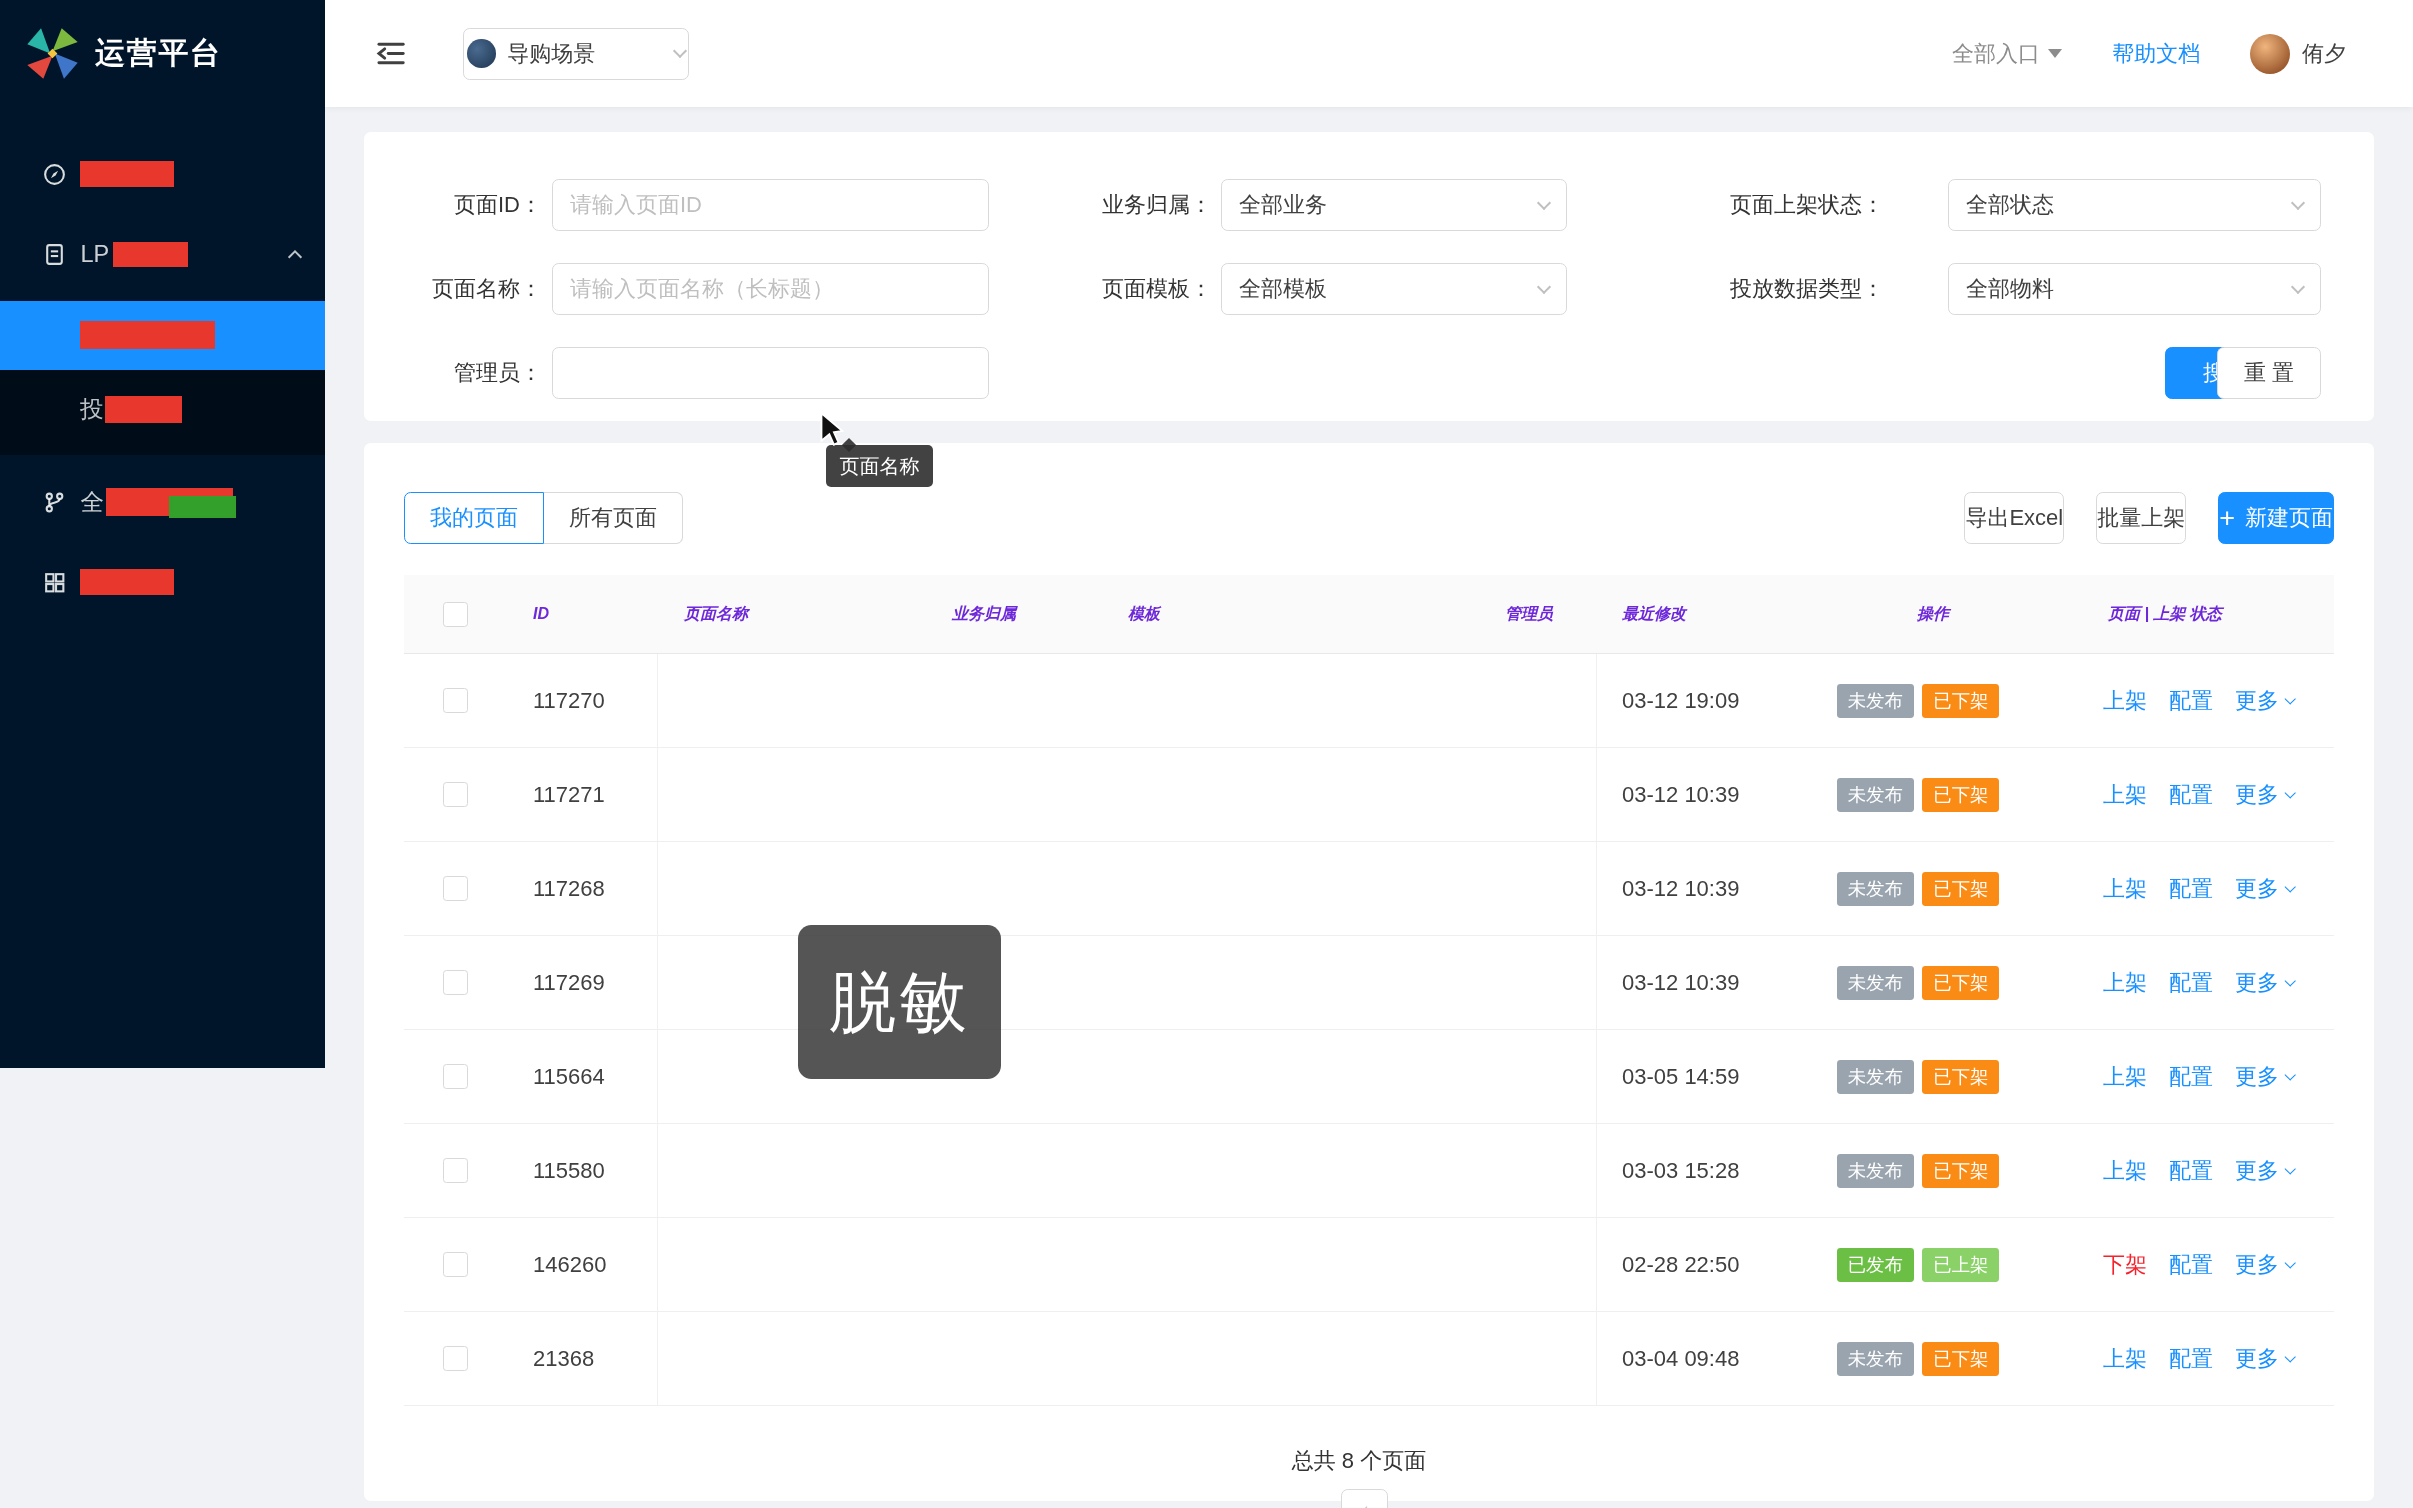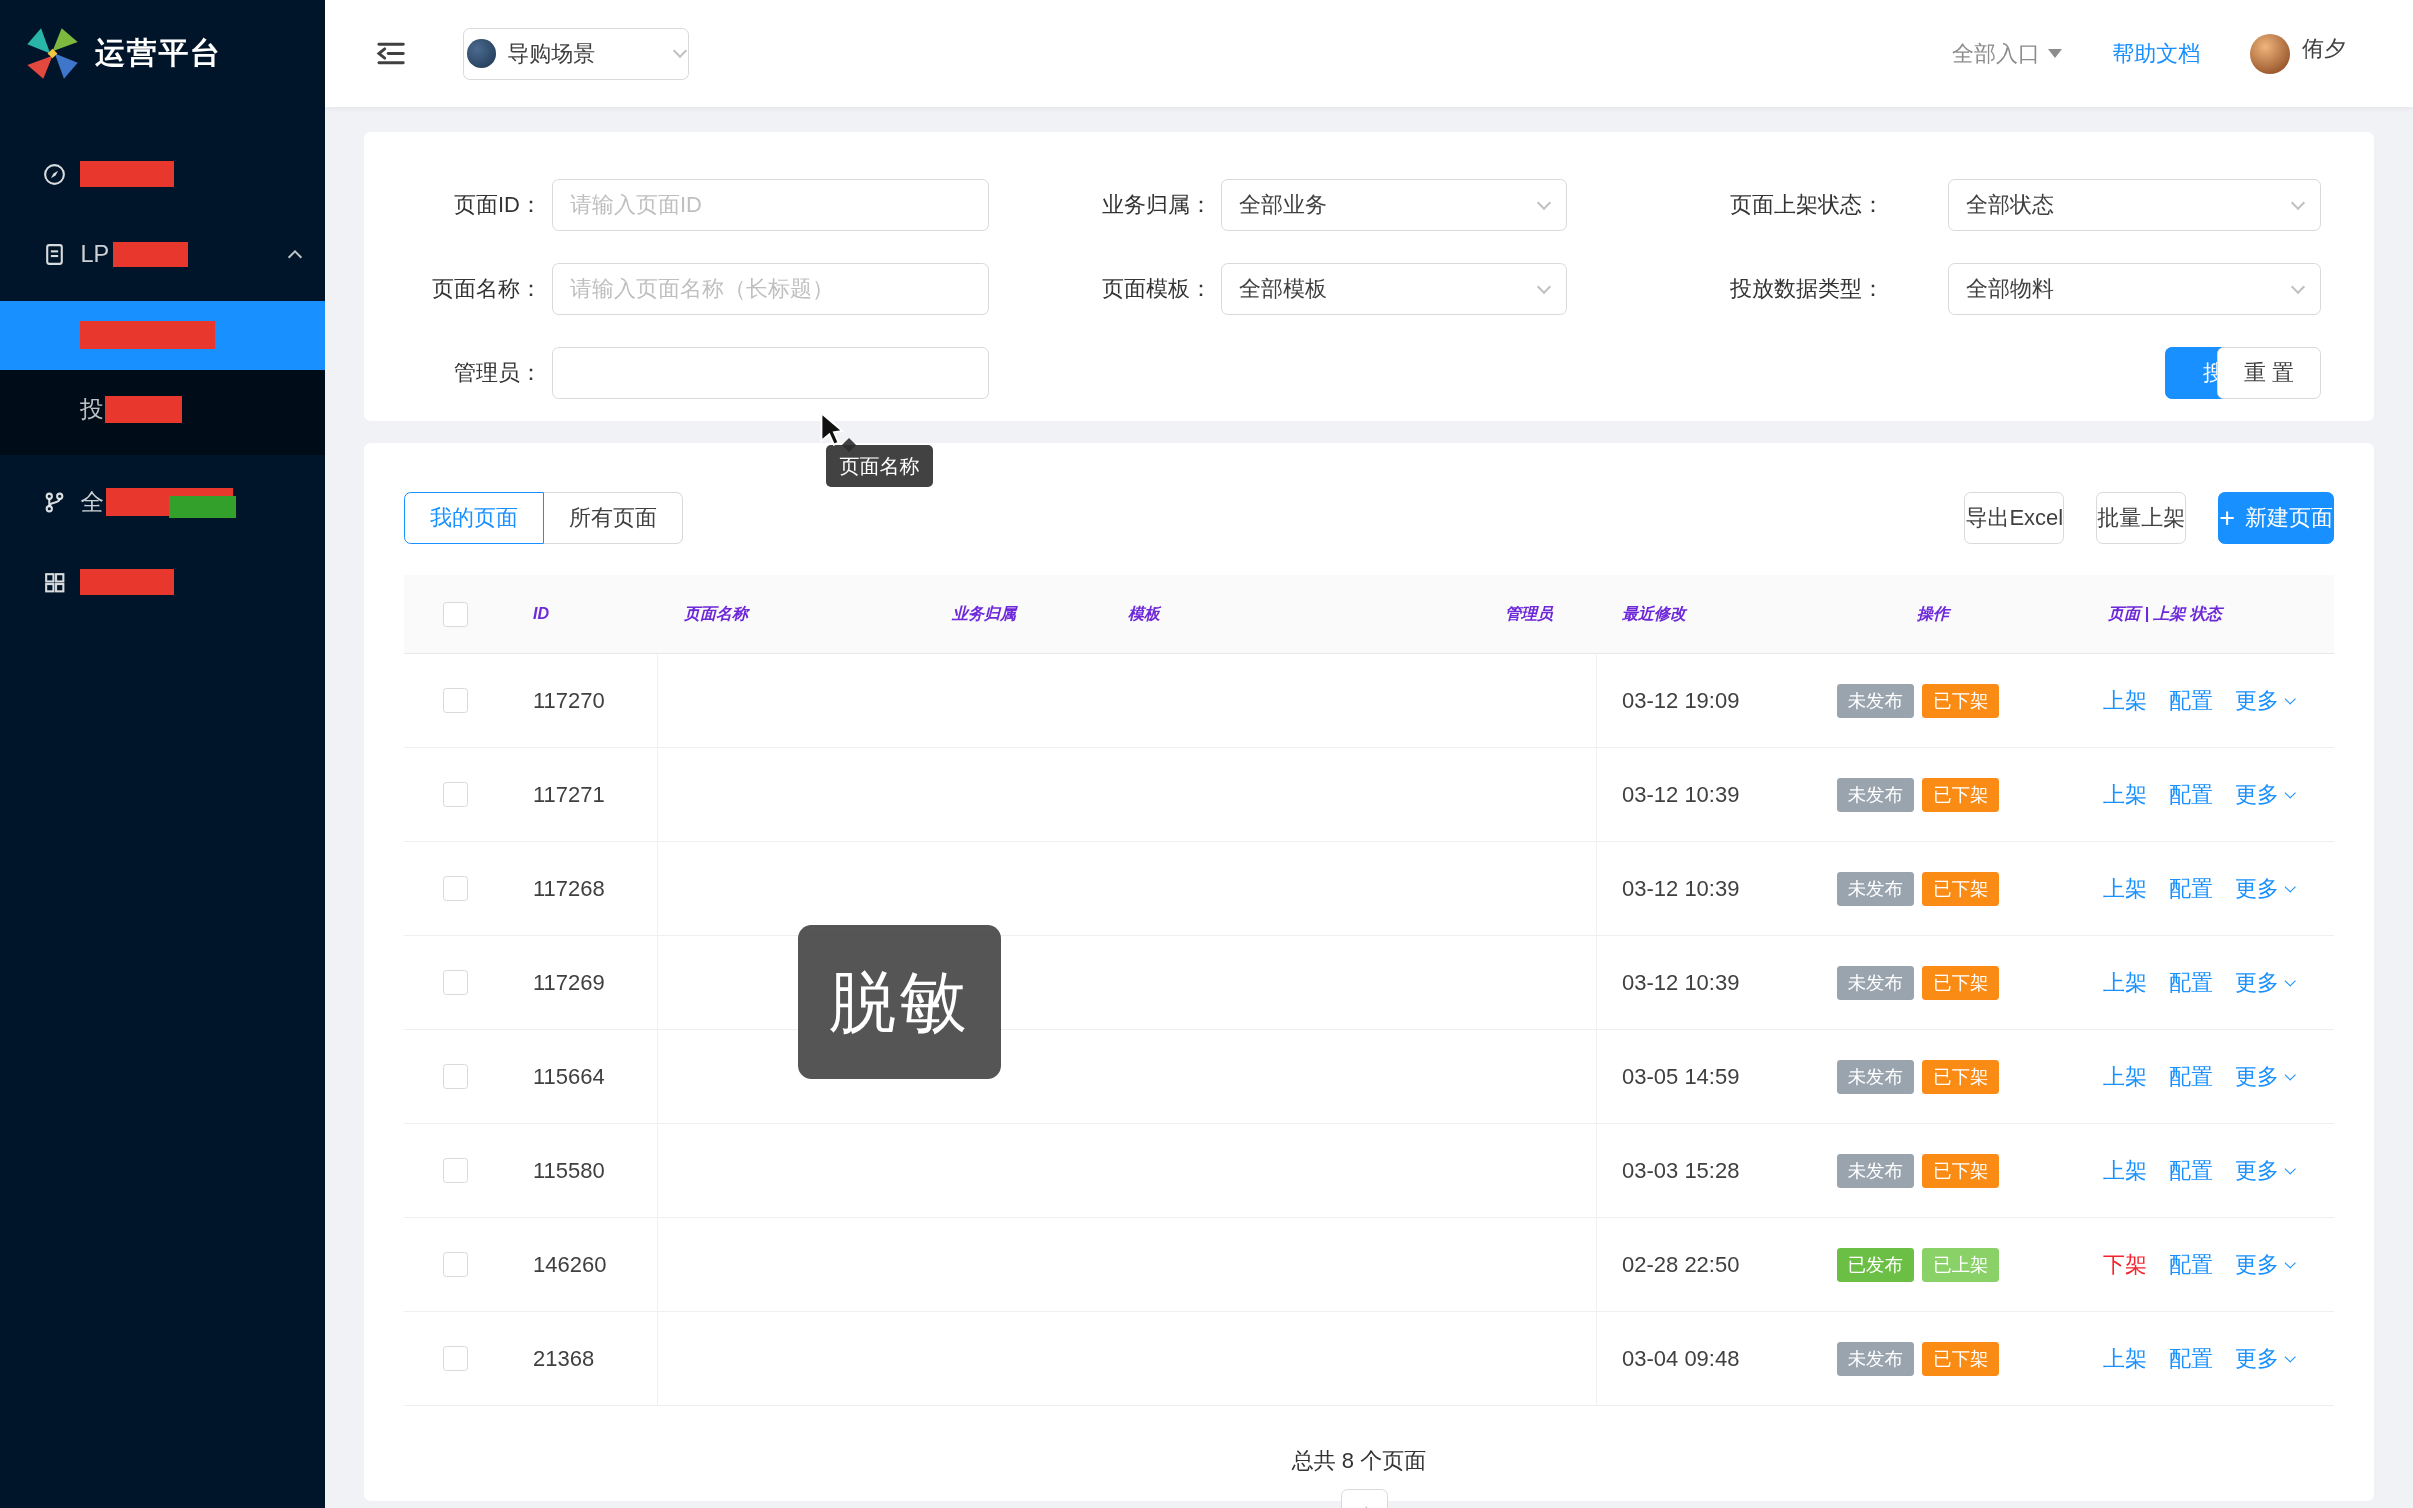--- a/index.html
+++ b/index.html
@@ -14,21 +14,21 @@
     --red-redact:#e8382d;
     --green-redact:#33a02c;
     --border:#d9d9d9;
     --text:#404040;
   }
   *{box-sizing:border-box;margin:0;padding:0;font-family:"Liberation Sans","DejaVu Sans",sans-serif;}
   html,body{width:2413px;height:1508px;overflow:hidden;background:#f0f2f5;}
   .app{display:flex;width:2413px;height:1508px;}
 
   
-  .sidebar{width:325px;height:1508px;background:var(--sidebar-bg);flex:0 0 325px;position:relative;}
+  .sidebar{width:325px;height:1068px;background:var(--sidebar-bg);flex:0 0 325px;position:relative;}
   .logo-row{height:107px;display:flex;align-items:center;padding-left:25px;gap:15px;}
   .logo-row svg{width:55px;height:55px;}
   .brand{color:#fff;font-size:30px;font-weight:bold;letter-spacing:1.7px;}
   .menu{margin-top:27px;}
   .menu-item{height:80px;display:flex;align-items:center;padding:0 25px 0 42px;color:rgba(255,255,255,0.8);font-size:23.5px;position:relative;cursor:pointer;}
   .menu-item .mi-icon{width:25px;height:25px;margin-right:13.4px;flex:0 0 25px;color:rgba(255,255,255,0.85);}
   .mi-icon svg{width:25px;height:25px;display:block;}
   .submenu{background:var(--submenu-bg);padding-bottom:6.7px;}
   .submenu-item{display:flex;align-items:center;padding-left:80px;color:rgba(255,255,255,0.75);font-size:23.5px;cursor:pointer;}
   .submenu-item.selected{background:var(--accent);height:69px;margin-top:6.7px;color:#fff;}
@@ -46,21 +46,21 @@
   .fold-icon{width:37px;height:37px;color:#404040;cursor:pointer;}
   .fold-icon svg{width:37px;height:37px;}
   .scene-select{width:226px;height:52px;border:1.7px solid var(--border);border-radius:6.7px;display:flex;align-items:center;padding:0 3px;gap:11.7px;cursor:pointer;background:#fff;}
   .scene-avatar{width:28.5px;height:28.5px;border-radius:50%;background:radial-gradient(circle at 35% 35%,#4a6a8f,#1d3550);flex:0 0 28.5px;}
   .scene-select .val{font-size:22px;color:var(--text);flex:1;}
   .scene-select .chev{color:#bfbfbf;width:10px;height:10px;}
   .topbar-right{margin-left:auto;display:flex;align-items:center;gap:50px;}
   .entry-menu{font-size:22px;color:#8c8c8c;display:flex;align-items:center;gap:8.4px;cursor:pointer;}
   .caret-down{width:0;height:0;border-left:7.5px solid transparent;border-right:7.5px solid transparent;border-top:9.2px solid #8c8c8c;}
   .help-link{font-size:22px;color:var(--accent);cursor:pointer;text-decoration:none;}
-  .user-chip{display:flex;gap:11.7px;cursor:pointer;}
+  .user-chip{display:flex;align-items:center;gap:11.7px;cursor:pointer;}
   .user-avatar{width:40px;height:40px;border-radius:50%;background:radial-gradient(circle at 38% 32%,#f0b57e,#9c5a2e 75%);}
   .user-name{font-size:22px;color:var(--text);}
 
   .content{flex:1;padding:25px 39px 0 39px;overflow:hidden;}
   .card{background:#fff;border-radius:6.7px;}
 
   
   .filter-card{position:relative;height:289px;margin-bottom:22px;}
   .f-label{position:absolute;height:52px;line-height:52px;font-size:22px;color:#333;text-align:right;}
   .f-input,.f-select{position:absolute;height:52px;border:1.7px solid var(--border);border-radius:6.7px;background:#fff;font-size:22px;color:var(--text);padding:0 17px;}

